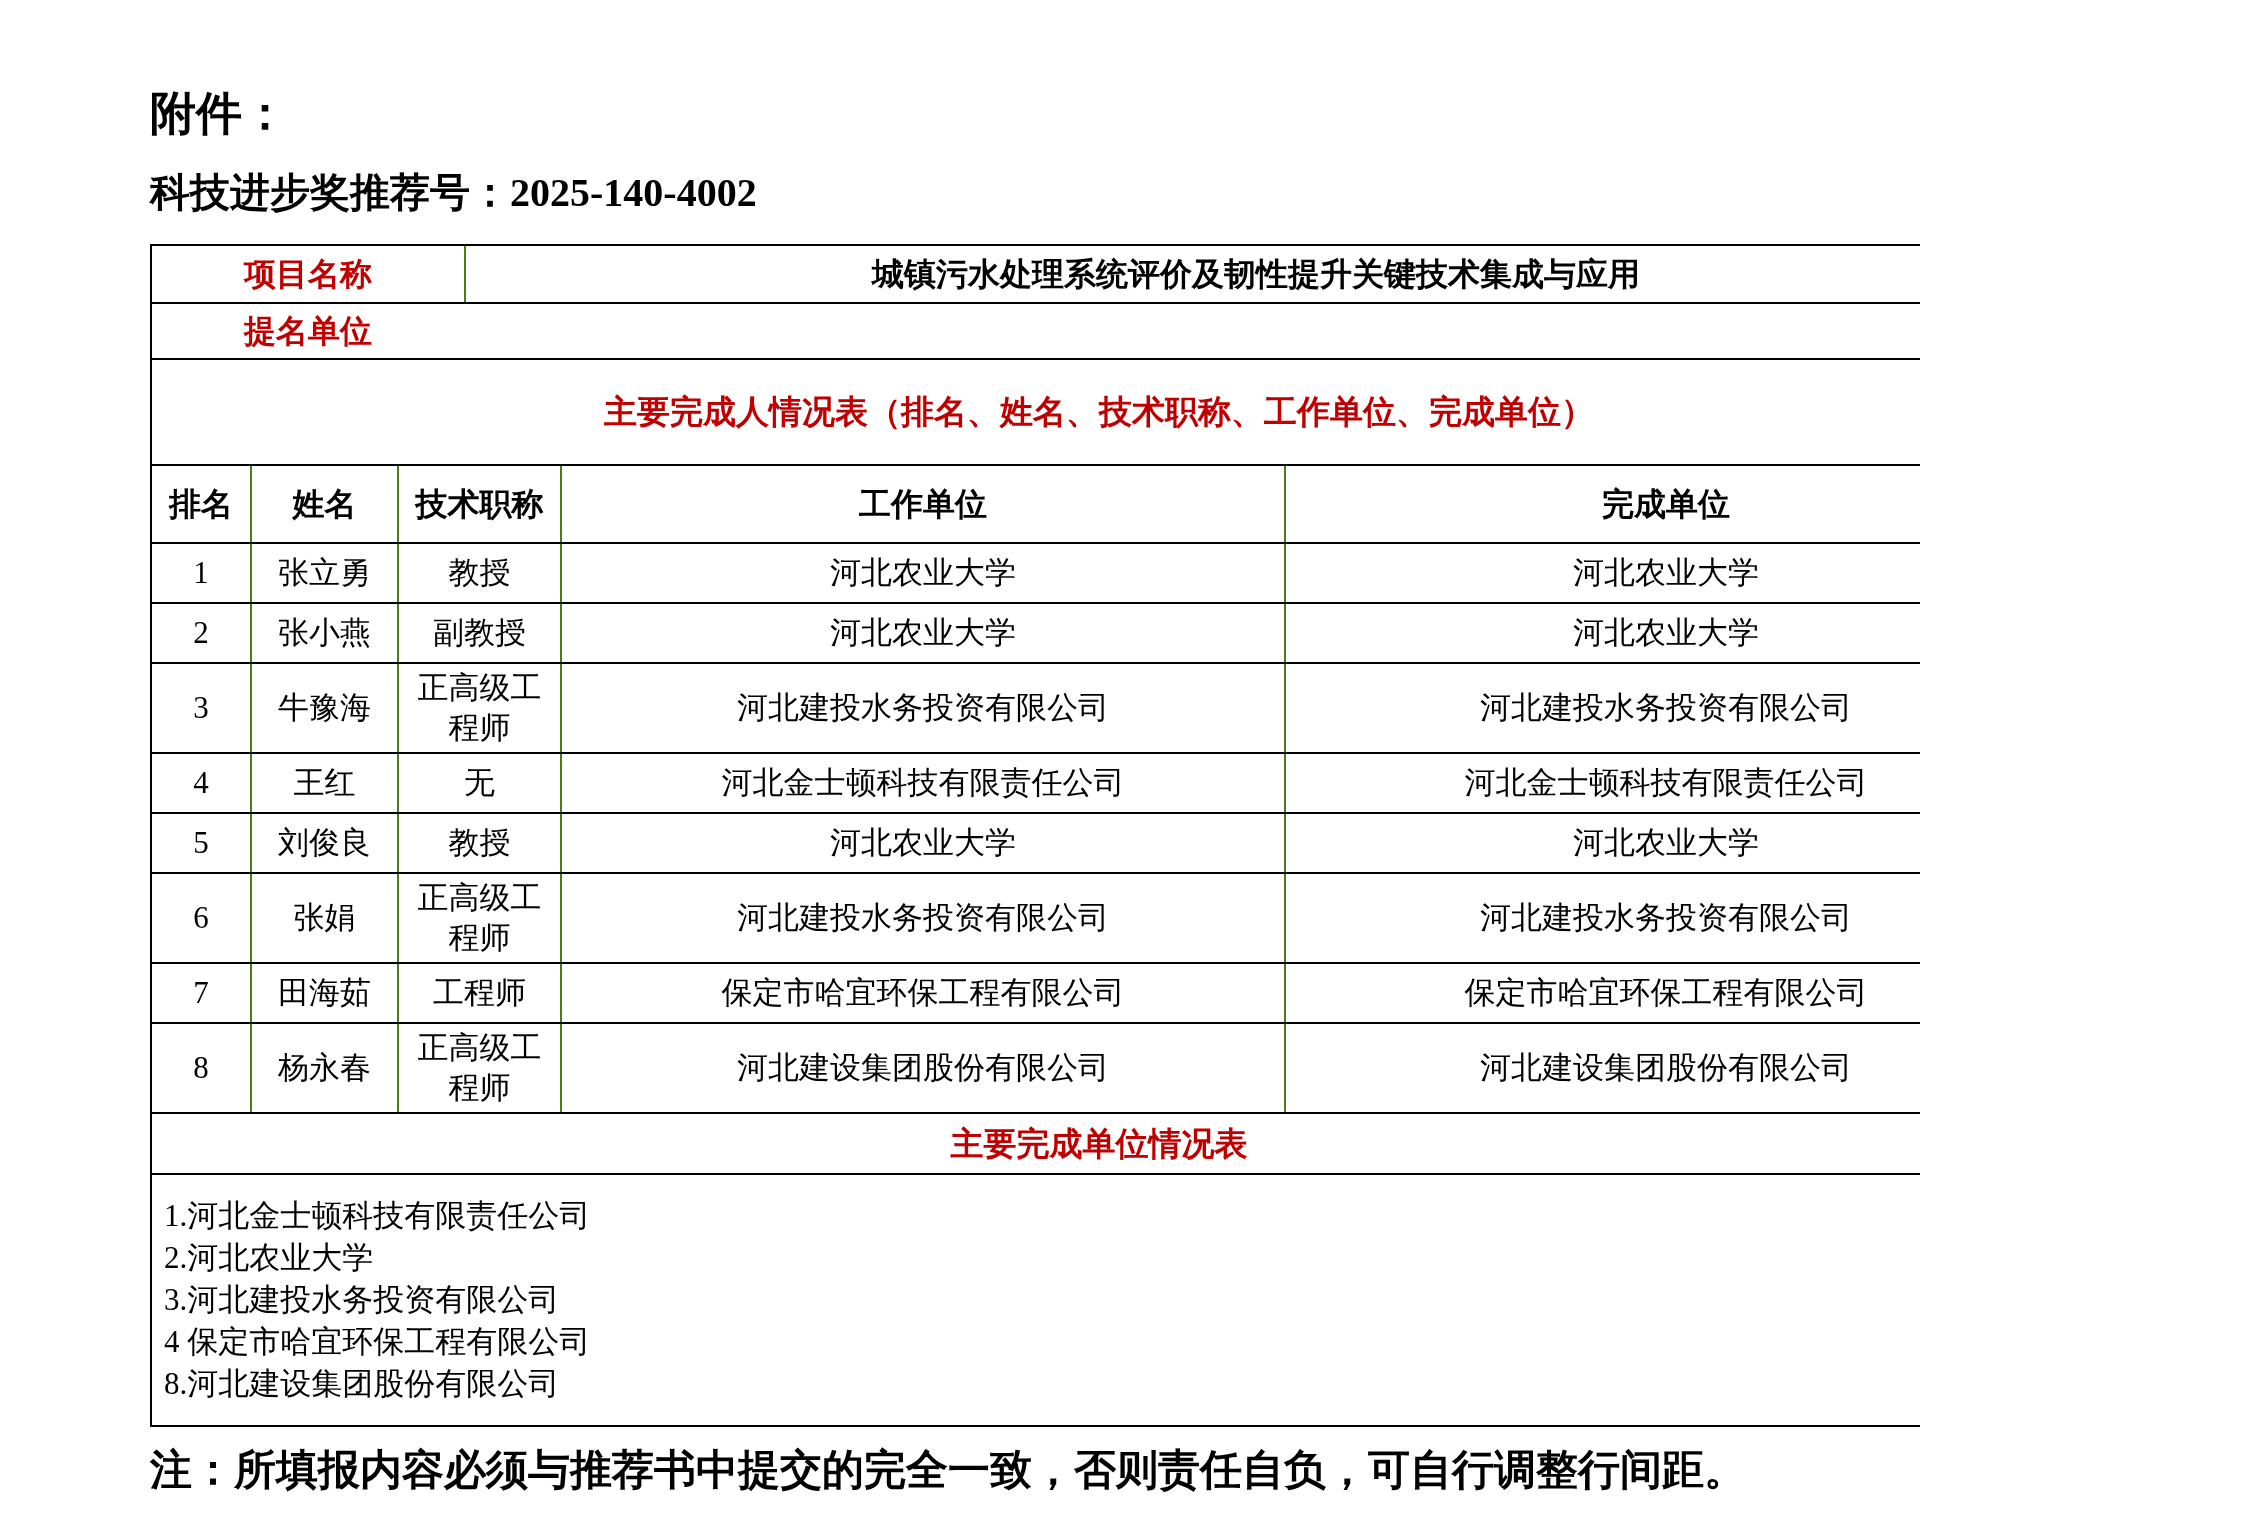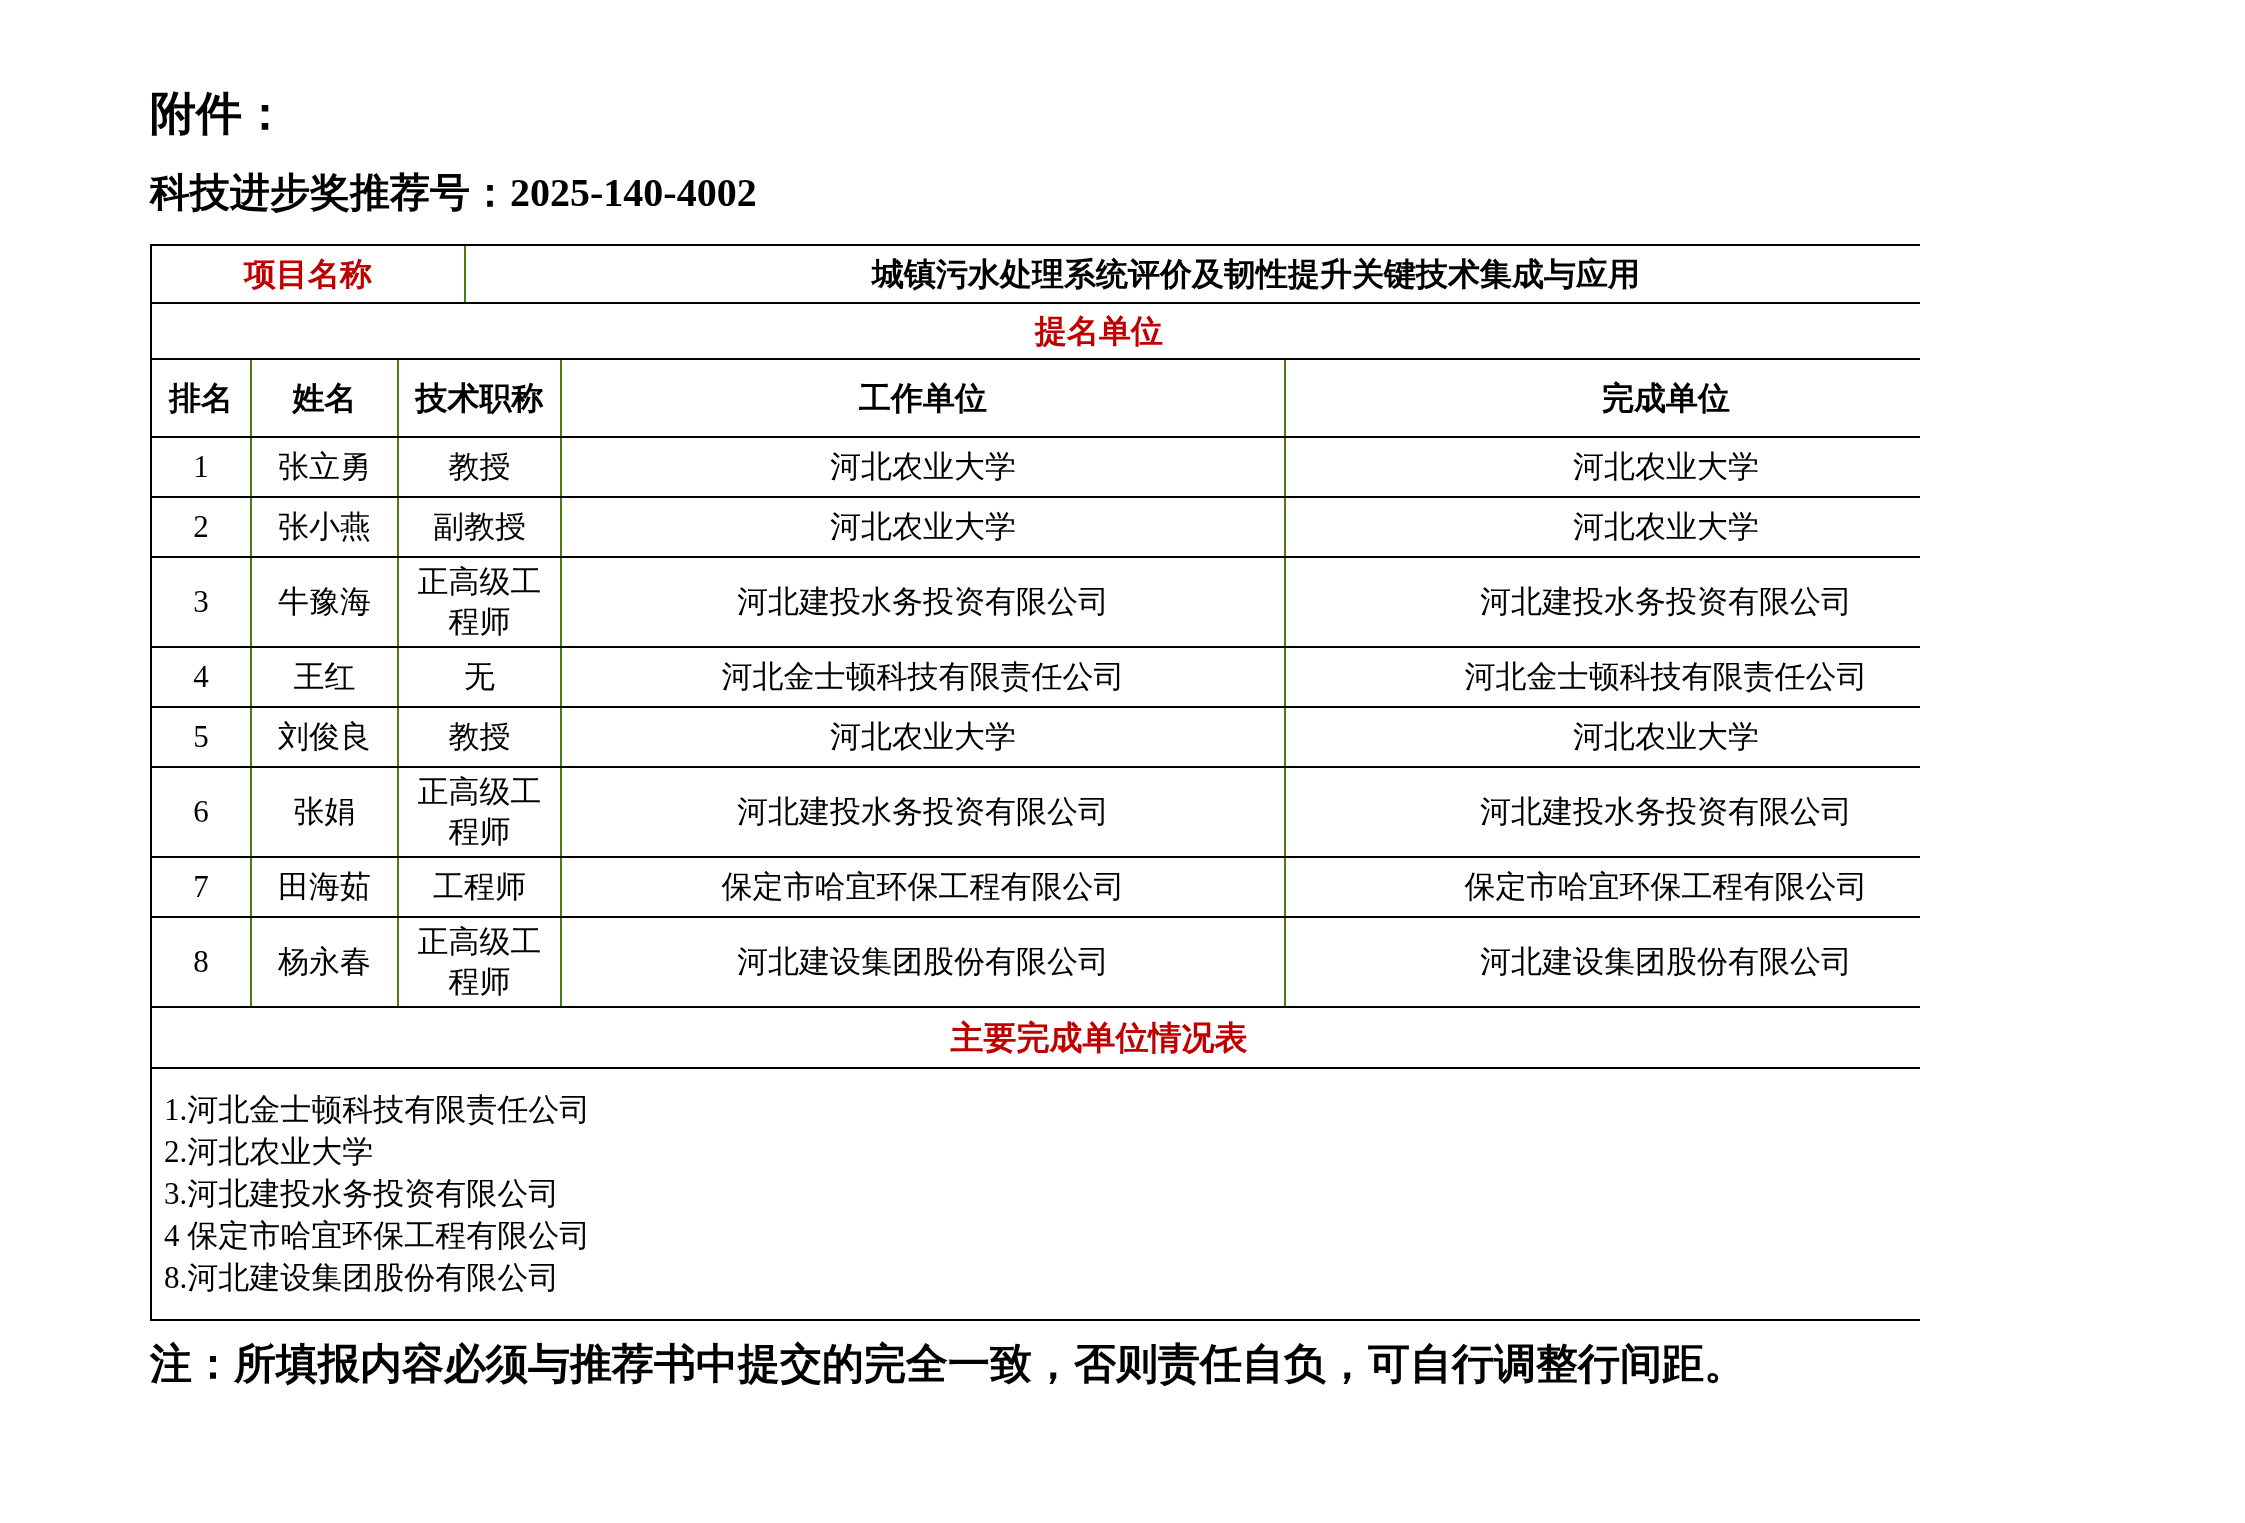--- a/index.html
+++ b/index.html
@@ -18,21 +18,21 @@
   }
   .award-line {
     margin:26px 0 0 150px;
     font-size:40px; line-height:50px; font-weight:bold;
   }
   .tbl {
     margin:26px 0 0 150px;
     width:1898px;
     border:2px solid #000;
   }
-  .trow { display:flex; align-items:stretch;justify-content:center; }
+  .trow { display:flex; align-items:stretch; }
   .trow + .trow { border-top:2px solid #000; }
   .cell {
     display:flex; align-items:center; justify-content:center;
     text-align:center;
     padding:4px 8px;
     font-size:31px; line-height:40px;
   }
   .cell + .cell { border-left:2px solid #4d7c0f; }
   .row-ab { min-height:56px; }
   .w-label { width:312px; color:var(--red,#c00000); font-weight:bold; font-size:32px; }
@@ -76,20 +76,23 @@
 
     <div class="trow row-ab">
       <div class="cell w-label">项目名称</div>
       <div class="cell w-value">城镇污水处理系统评价及韧性提升关键技术集成与应用</div>
     </div>
 
     <div class="trow row-ab">
       <div class="cell w-label">提名单位</div>
     </div>
 
+    <div class="trow title-row">
+      <div class="cell title-cell">主要完成人情况表（排名、姓名、技术职称、工作单位、完成单位）</div>
+    </div>
 
     <div class="trow header-row">
       <div class="cell c-rank">排名</div>
       <div class="cell c-name">姓名</div>
       <div class="cell c-title">技术职称</div>
       <div class="cell c-work">工作单位</div>
       <div class="cell c-comp">完成单位</div>
     </div>
 
   <div class="trow data-row">

